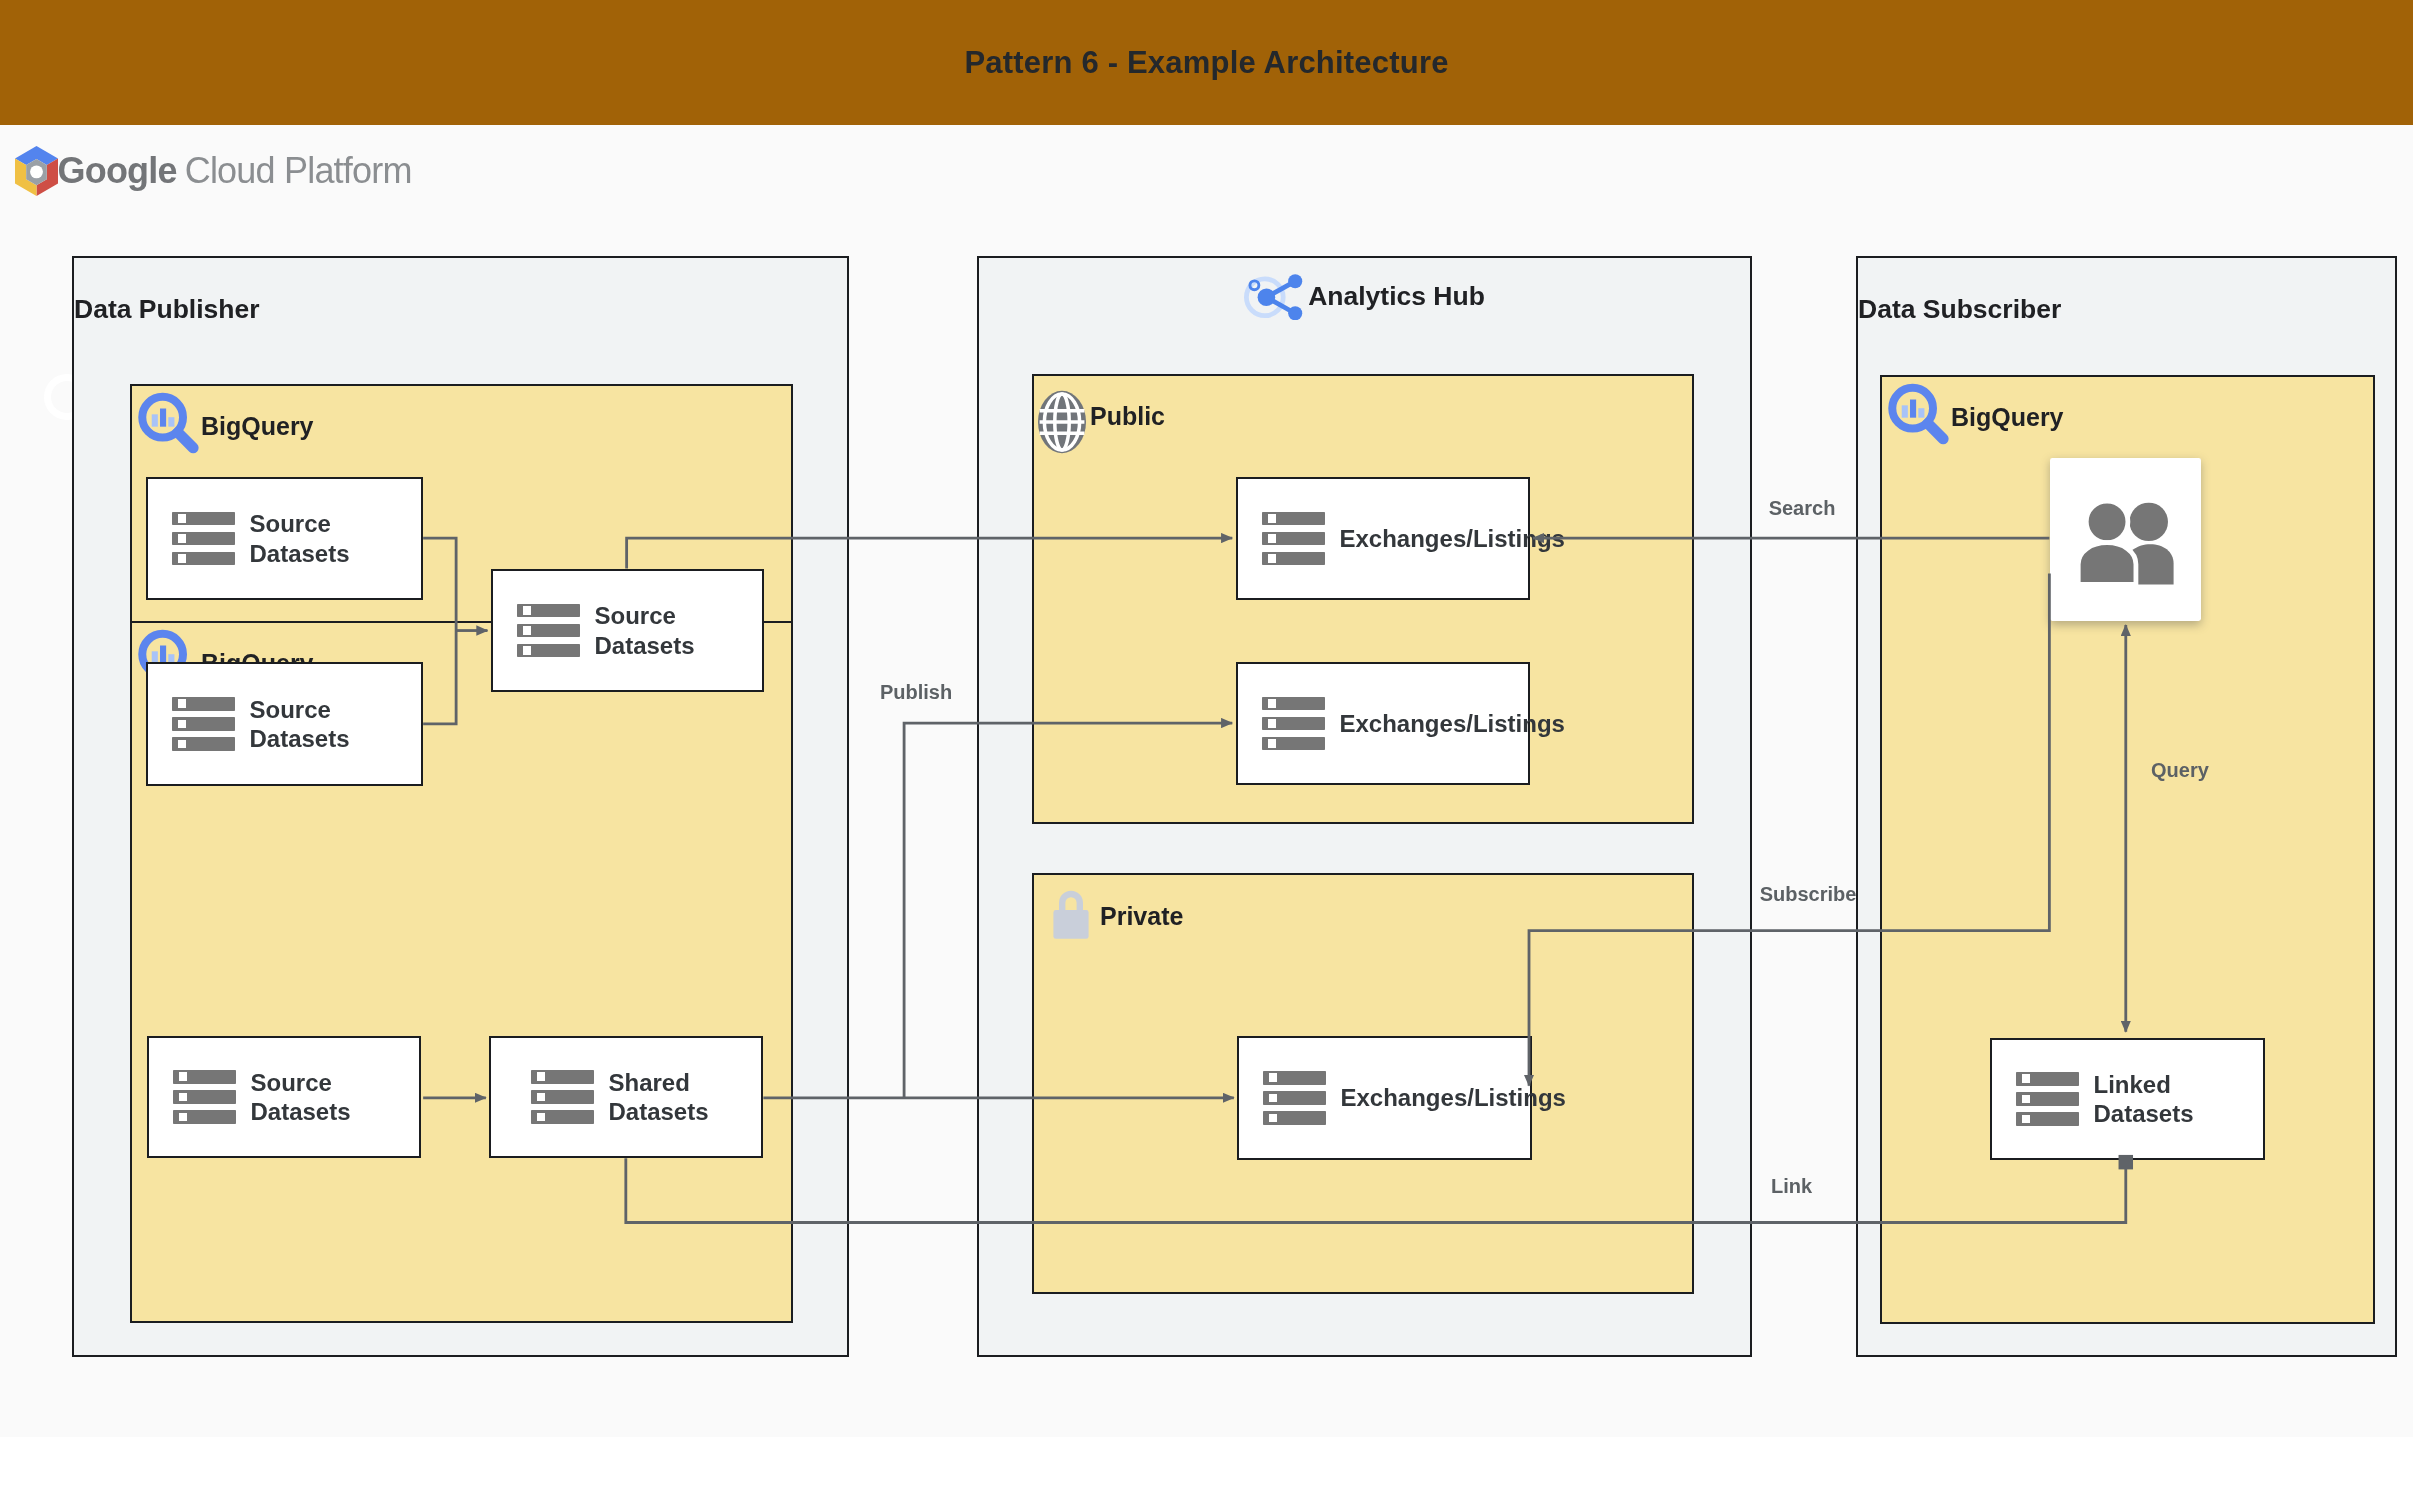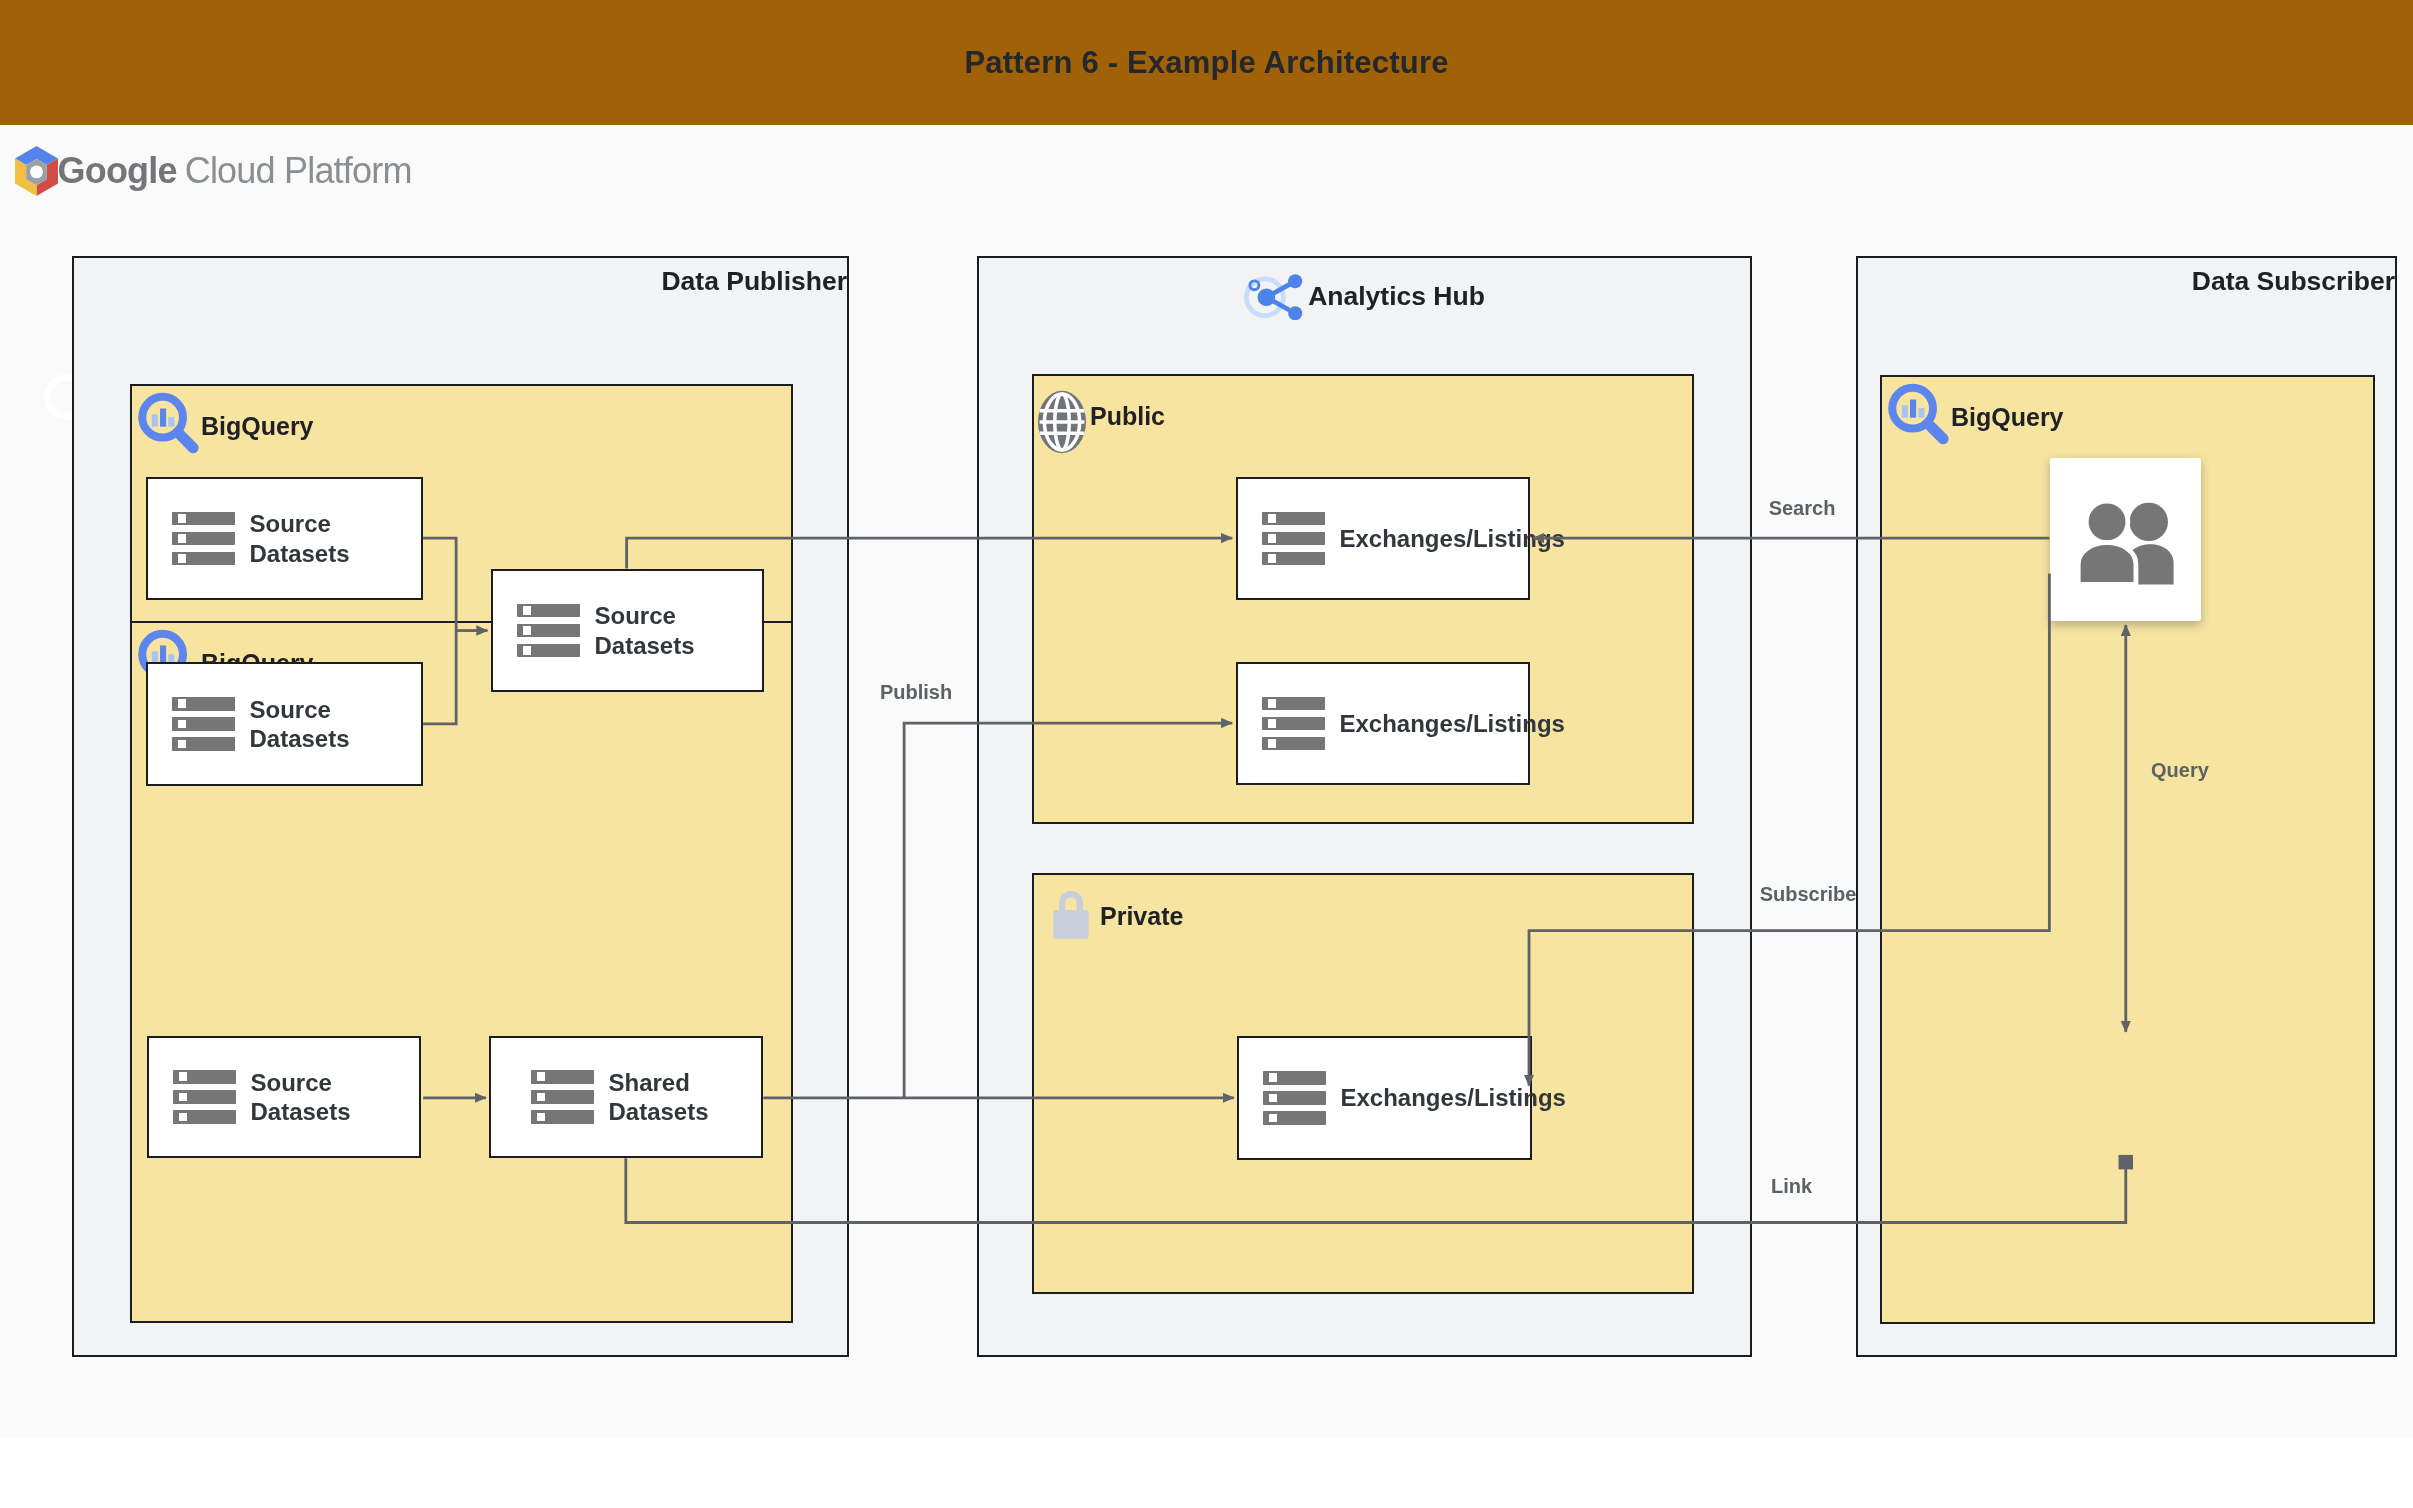--- a/index.html
+++ b/index.html
@@ -9,22 +9,22 @@
         display:flex;align-items:center;justify-content:center;}
   .band-title{font-size:31px;font-weight:700;color:#24282C;letter-spacing:0.2px;}
   .midbg{position:absolute;left:0;top:125px;width:2413px;height:1312px;background:#FAFAFA;}
   .deco-ring{position:absolute;left:44px;top:374px;width:32px;height:32px;border:7.2px solid #FFFFFF;
              border-radius:50%;}
   .gcp{position:absolute;left:14.5px;top:146px;display:flex;align-items:center;gap:0;}
   .gcp-text{font-size:36px;color:#76787B;letter-spacing:-0.8px;}
   .gcp-text .b{font-weight:700;color:#737578;}
   .gcp-text .l{font-weight:400;color:#8B8E91;margin-left:8px;}
   .container{position:absolute;background:#F1F3F4;border:2.4px solid #1B1D20;box-sizing:border-box;}
-  .ctitle{position:absolute;top:8px;left:0;right:0;text-align:right;
-          font-size:26.5px;font-weight:700;color:#202124;margin-left:20px;}
+  .ctitle{position:absolute;top:36px;left:0;right:0;text-align:left;
+          font-size:26.5px;font-weight:700;color:#202124;}
   .ctitle-row{position:absolute;top:14.5px;left:0;right:0;display:flex;align-items:center;
               justify-content:center;}
   .section{position:absolute;background:#F7E4A1;border:2.4px solid #1B1D20;box-sizing:border-box;}
   .slabel{position:absolute;font-size:25px;font-weight:700;color:#202124;}
   .node{position:absolute;background:#FFFFFF;border:2.4px solid #1B1D20;box-sizing:border-box;
         display:flex;align-items:center;gap:14.5px;padding:0 13px 0 24px;}
   .nlabel{font-size:24px;font-weight:700;color:#33373B;line-height:1.22;}
   .ds{display:flex;flex-direction:column;gap:6.4px;flex:0 0 auto;}
   .ds .bar{width:63px;height:13.7px;background:#767676;position:relative;border-radius:0.8px;}
   .ds .bar::before{content:"";position:absolute;left:5.6px;top:2.4px;width:8.8px;height:8.8px;background:#FFFFFF;}
@@ -199,20 +199,28 @@
 
   <div class="node" style="left:1237px;top:1036px;width:295px;height:124px;">
     <div class="ds">
         <div class="bar"></div>
         <div class="bar"></div>
         <div class="bar"></div>
       </div>
     <div class="nlabel">Exchanges/Listings</div>
   </div>
 
+  <div class="node" style="left:1990px;top:1038px;width:275px;height:122px;">
+    <div class="ds">
+        <div class="bar"></div>
+        <div class="bar"></div>
+        <div class="bar"></div>
+      </div>
+    <div class="nlabel">Linked Datasets</div>
+  </div>
 
   <div class="persons-card" style="left:2050px;top:458px;width:151px;height:163px;">
     <svg width="101" height="93" viewBox="0 0 126 116">
       <circle cx="92" cy="36" r="24" fill="#767676"></circle>
       <path d="M64 114 v-26 c0-15 14-24 30-24 c16 0 29 9 29 24 v26 z" fill="#767676"></path>
       <circle cx="40" cy="36" r="26" fill="#767676" stroke="#FFFFFF" stroke-width="6"></circle>
       <path d="M4 114 v-25 c0-16 16-27 36-27 c20 0 36 11 36 27 v25 z" fill="#767676" stroke="#FFFFFF" stroke-width="6"></path>
     </svg>
   </div>
 

